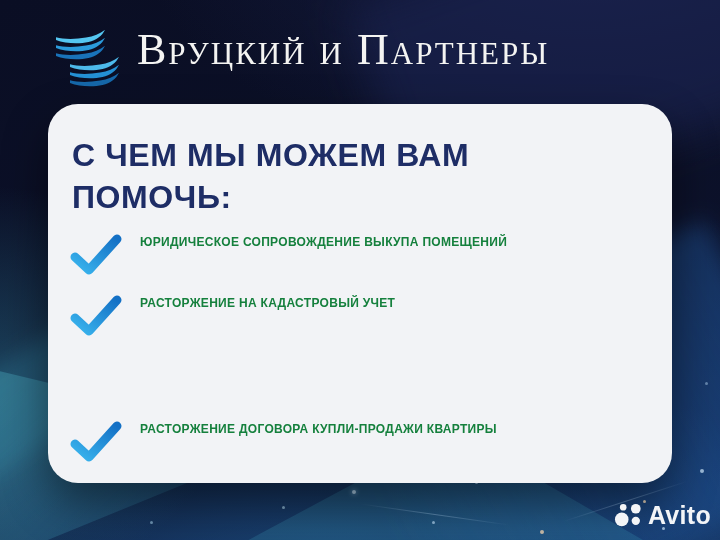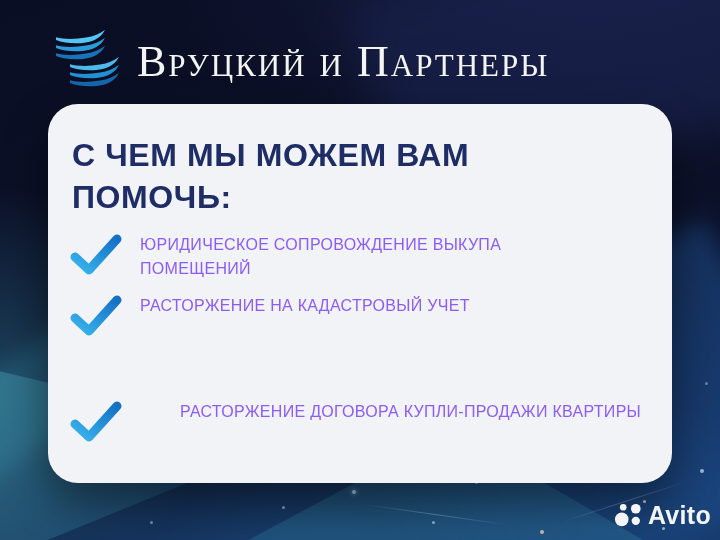--- a/index.html
+++ b/index.html
@@ -30,39 +30,39 @@
   .dot { position:absolute; border-radius:50%; }
   .net { position:absolute; height:1px;
          background:linear-gradient(90deg, rgba(190,225,255,0), rgba(190,225,255,.35), rgba(190,225,255,0)); }
 
   .brand { position:absolute; left:0; top:0; width:720px; height:100px; }
   .brand-logo { position:absolute; left:46px; top:27px; }
   .brand-name {
     position:absolute; left:137px; top:28px;
     font-family:"Liberation Serif", serif; font-variant:small-caps;
     font-size:44px; font-weight:400; line-height:1; letter-spacing:2px;
-    color:#f4f4f2; white-space:nowrap;margin-top:12px;
+    color:#f4f4f2; white-space:nowrap;
   }
 
   .card {
     position:absolute; left:48px; top:104px; width:624px; height:379px;
     background:#f2f3f6; border-radius:30px;
     box-shadow:0 20px 45px rgba(0,0,0,.45);
   }
   .heading {
     position:absolute; left:24px; top:30px; width:540px; margin:0;
     color:#1e2d66; font-size:32px; font-weight:bold; line-height:1.32;
     letter-spacing:.6px;
   }
   .row { position:absolute; left:0; width:624px; }
-  .row1 { top:129px; } .row2 { top:190px; } .row3 { top:250px; } .row4 { top:296px;padding-left:40px; }
+  .row1 { top:129px; } .row2 { top:190px; } .row3 { top:250px; } .row4 { top:316px; }
   .check { position:absolute; left:22px; top:1px; }
   .item-text {
     display:block; margin-left:92px; max-width:474px;
-    color:#8b5cf6; font-size:16px; font-weight:normal; line-height:1.5;
+    color:#15803d; font-size:12px; font-weight:bold; line-height:1.5;
     letter-spacing:.3px;
   }
 
   .watermark { position:absolute; right:9px; bottom:9px; display:flex; align-items:center; opacity:.95; }
   .wm-text { color:#ffffff; font-size:25px; font-weight:bold; letter-spacing:.3px; margin-left:3px; }
 </style>
 </head>
 <body>
 
 <div class="canvas">

